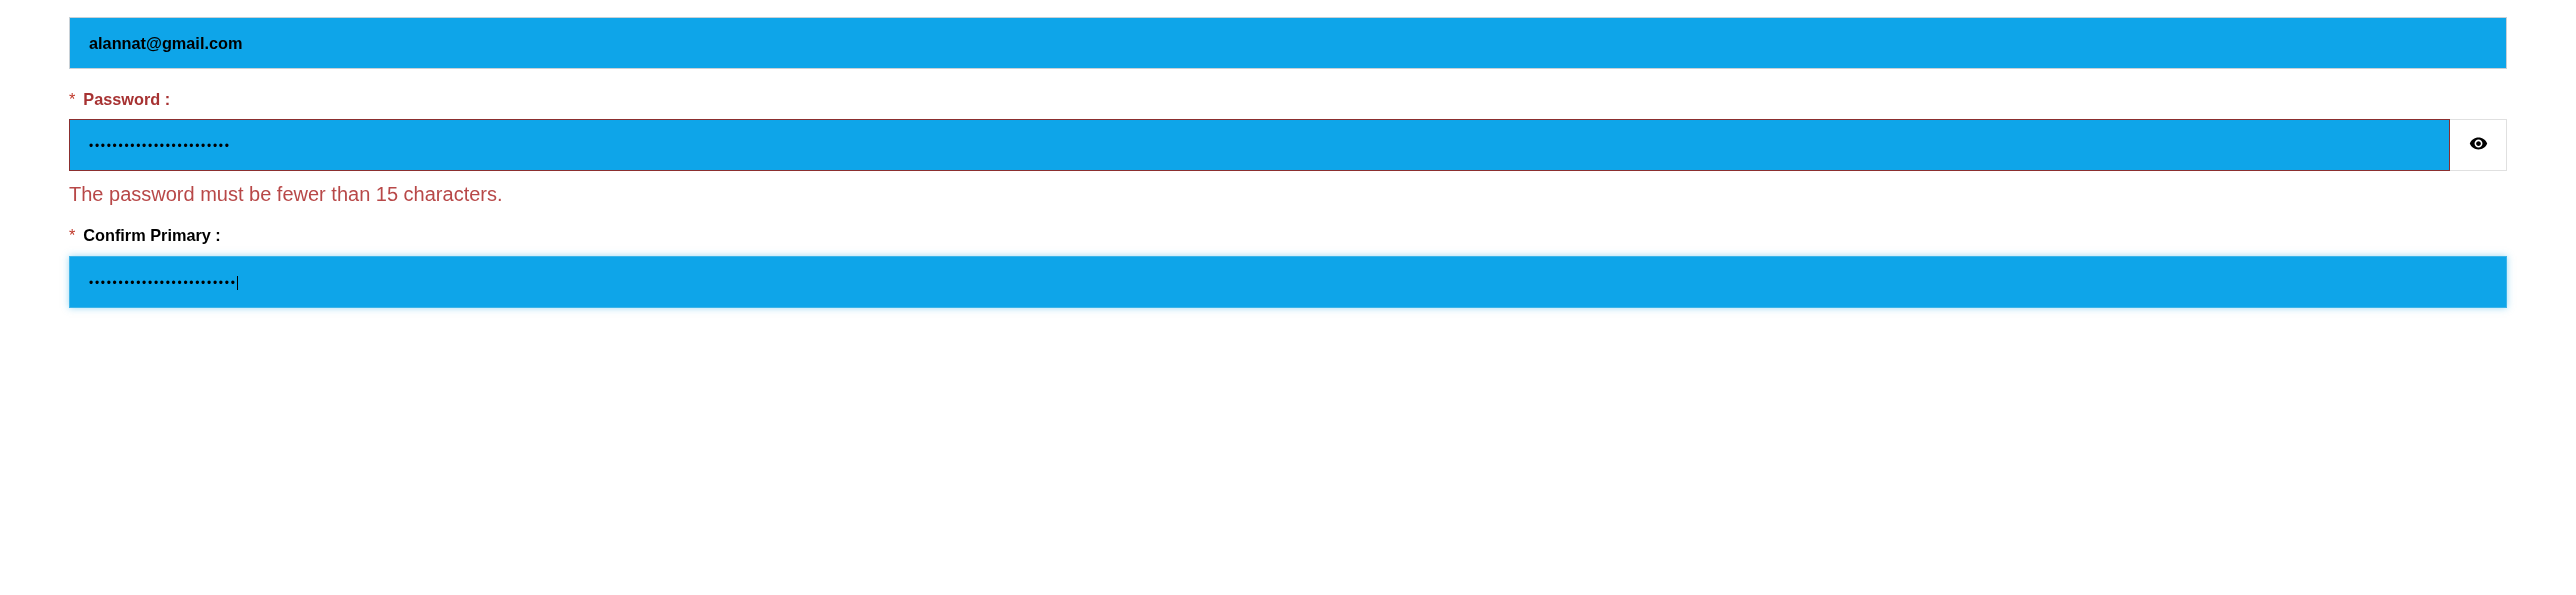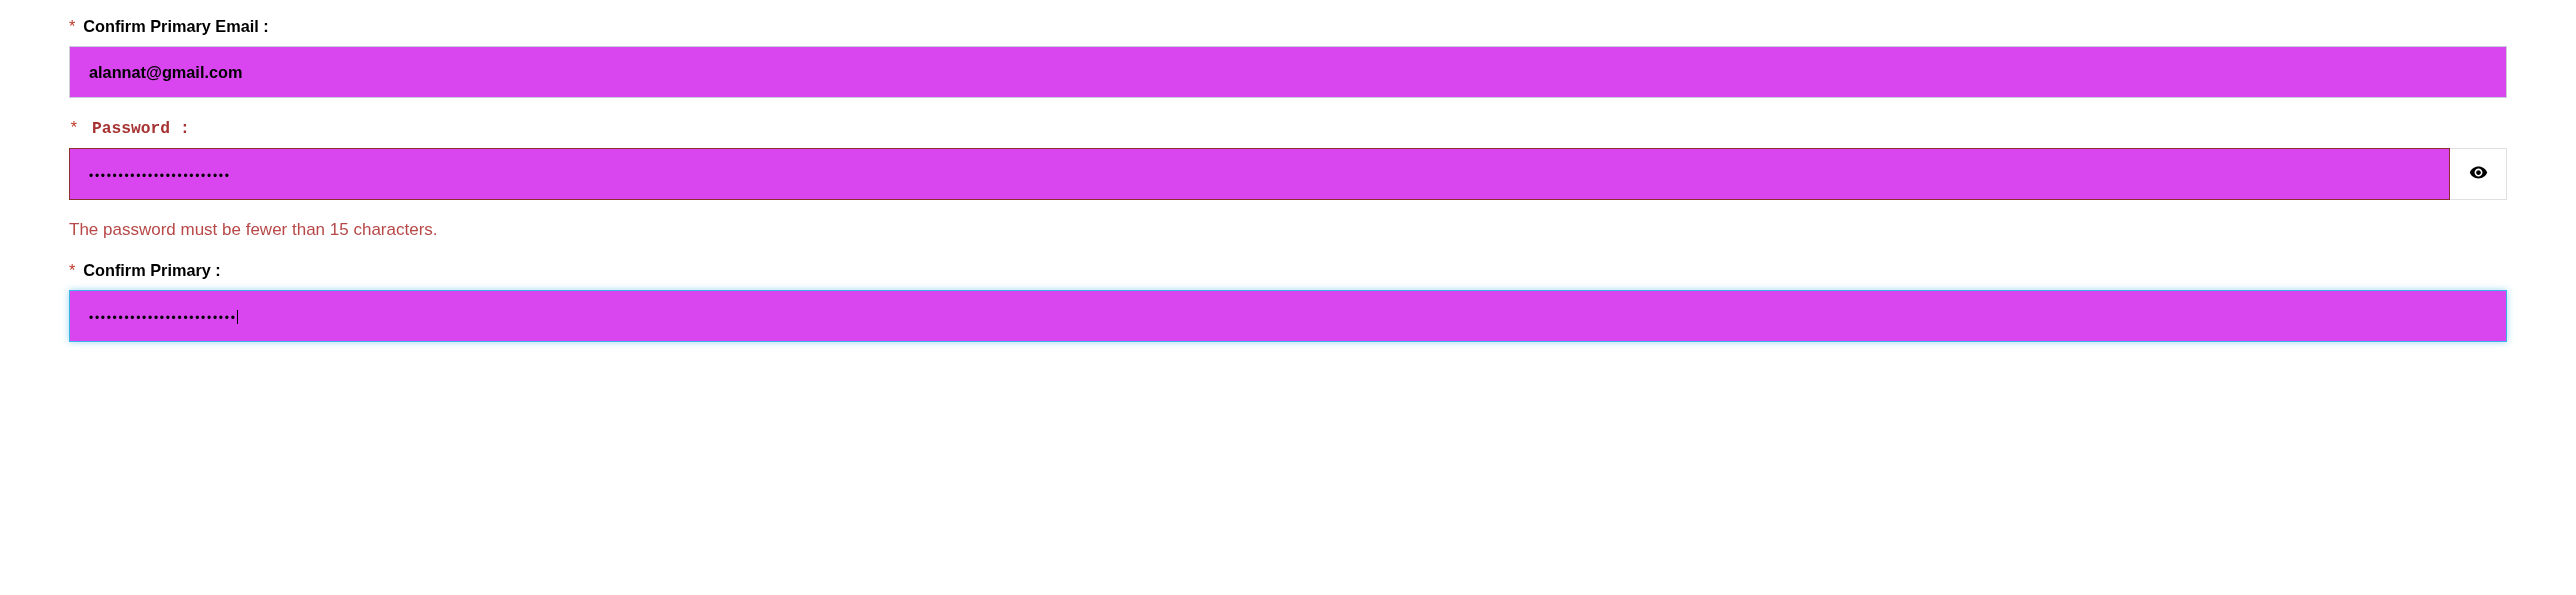--- a/index.html
+++ b/index.html
@@ -17,39 +17,38 @@
     }
     .field-label {
       font-size: 16.3px;
       font-weight: bold;
       color: #000000;
       margin-bottom: 10.3px;
       display: block;
     }
     .field-label.error-label {
       color: #a73232;
-      font-family: Liberation Mono, monospace;
     }
     .required-mark {
       color: #c0392b;
       font-weight: normal;
       margin-right: 3.4px;
     }
     .input-wrapper {
       display: flex;
       align-items: stretch;
     }
     .text-input {
       width: 100%;
       padding: 15.5px 19px;
       font-size: 16.3px;
       font-weight: bold;
       color: #000000;
       border: 0.9px solid #c8d0d6;
-      background: #d946ef;
+      background: #0ea5e9;
       outline: none;
       font-family: inherit;
     }
     .text-input.error {
       border: 1.7px solid #8b2f2f;
     }
     .text-input.focused {
       border: 1.7px solid #3db4e8;
       box-shadow: 0 0 6.9px rgba(61, 180, 232, 0.5);
     }
@@ -69,41 +68,37 @@
       background: #ffffff;
       cursor: pointer;
     }
     .eye-icon svg {
       width: 19px;
       height: 19px;
       fill: #000000;
     }
     .error-message {
       color: #b84848;
-      font-size: 17px;
-      margin-top: 20px;
+      font-size: 20px;
+      margin-top: 12px;
       font-weight: normal;
     }
     .caret {
       display: inline-block;
       width: 0.9px;
       height: 13.7px;
       background: #000;
       vertical-align: middle;
       margin-left: 0.9px;
     }
   </style>
 </head>
 <body>
 
 <div class="field-group">
-  <label class="field-label">
-    <span class="required-mark">*</span>
-    <span>Confirm Primary Email :</span>
-  </label>
   <div class="input-wrapper">
     <input type="text" class="text-input" value="alannat@gmail.com" style="">
   </div>
 </div>
 
 <div class="field-group">
   <label class="field-label error-label">
     <span class="required-mark">*</span>
     <span>Password :</span>
   </label>

